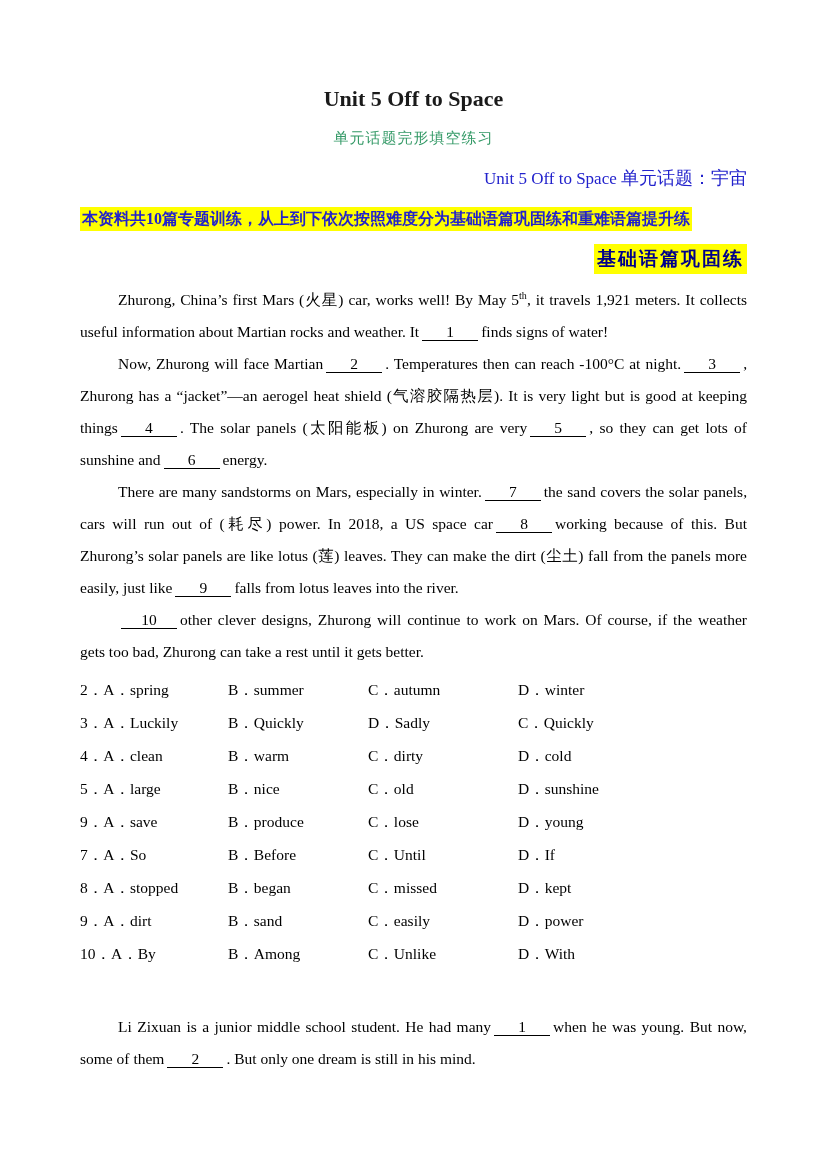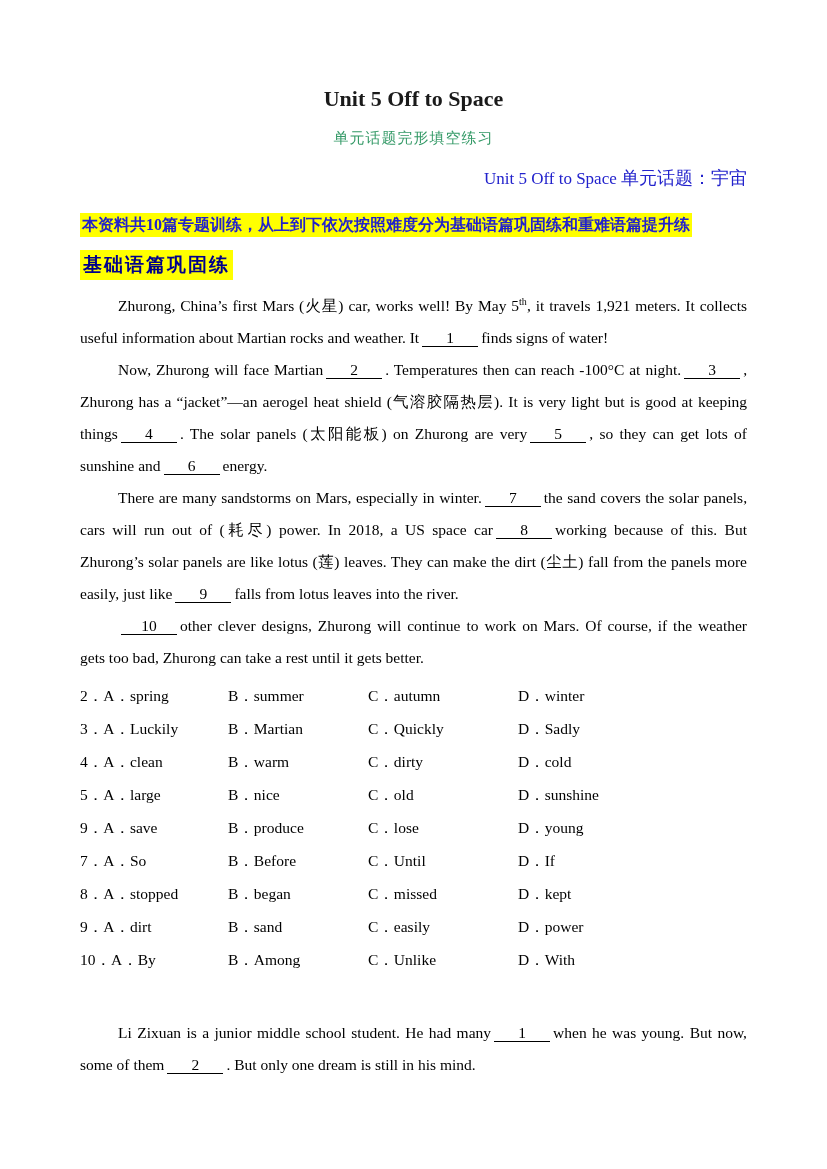--- a/index.html
+++ b/index.html
@@ -23,23 +23,23 @@
     margin:0 0 17px 0; font-size:17px; font-weight:normal;
     color:var(--accent_blue,#2222CC);
     text-align:right;
   }
   .topic .topic-zh { font-size:18px; }
   .notice { margin:0 0 13px 0; }
   .notice .hl {
     background:var(--highlight_yellow,#FFFF00);
     color:var(--accent_blue,#2222CC);
     font-weight:bold; font-size:16px; line-height:22px;
-    display:inline-block; padding:1px 2px;margin-top:6px;
+    display:inline-block; padding:1px 2px;
   }
-  .section { margin:0 0 10px 0; text-align:left; }
+  .section { margin:0 0 10px 0; text-align:right; }
   .section .hl2 {
     background:var(--highlight_yellow,#FFFF00);
     color:var(--section_navy,#00008B);
     font-weight:bold; font-size:19px; letter-spacing:2px;
     display:inline-block; padding:2px 3px;
   }
 
   .para {
     margin:0; font-size:15.5px; line-height:32px;
     text-align:justify; text-indent:38px;
@@ -86,23 +86,23 @@
 
   <div class="options">
     <div class="qrow">
       <span class="qcell">2．A．spring</span>
       <span class="qcell">B．summer</span>
       <span class="qcell">C．autumn</span>
       <span class="qcell">D．winter</span>
     </div>
     <div class="qrow">
       <span class="qcell">3．A．Luckily</span>
-      <span class="qcell">B．Martian</span>
+      <span class="qcell">B．Quickly</span>
+      <span class="qcell">D．Sadly</span>
       <span class="qcell">C．Quickly</span>
-      <span class="qcell">D．Sadly</span>
     </div>
     <div class="qrow">
       <span class="qcell">4．A．clean</span>
       <span class="qcell">B．warm</span>
       <span class="qcell">C．dirty</span>
       <span class="qcell">D．cold</span>
     </div>
     <div class="qrow">
       <span class="qcell">5．A．large</span>
       <span class="qcell">B．nice</span>

